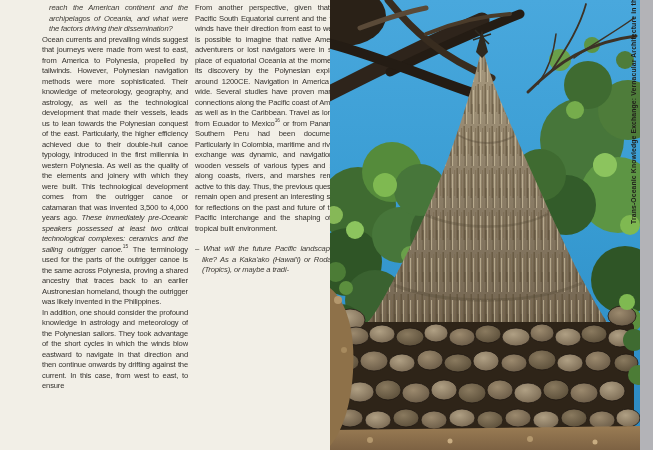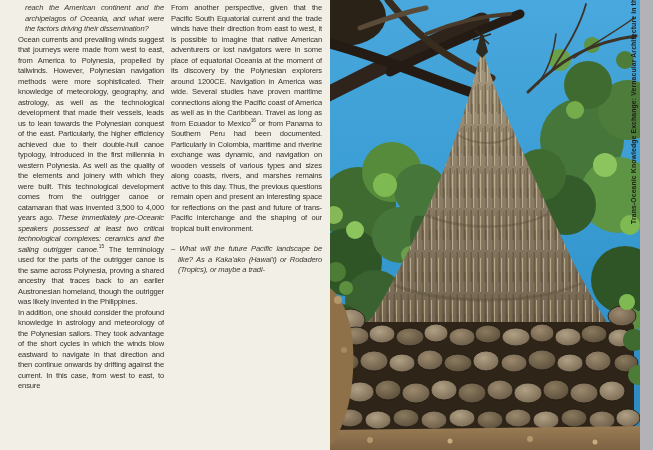--- a/index.html
+++ b/index.html
@@ -5,21 +5,21 @@
   html,body{margin:0;padding:0;background:#888;}
   #page{
     position:relative;width:653px;height:450px;overflow:hidden;
     background:#f2efe7;
     font-family:"Liberation Sans",sans-serif;
   }
   
   .col{
     position:absolute;top:3px;bottom:0;overflow:hidden;
     font-size:7.6px;line-height:10.5px;letter-spacing:-0.15px;
-    color:#35322e;text-align:justify;
+    color:#35322e;text-align:justify;margin-left:24px;
   }
   #col1{left:18px;width:146px;}
   #col2{left:171px;width:151px;}
   .col p{margin:0;}
   .col p.question{margin:10px 0 0 0;padding-left:7px;text-indent:-7px;font-style:italic;color:#3d3a35;}
   .col p.question-cont{margin:0 0 0 0;padding-left:7px;font-style:italic;color:#3d3a35;}
   .col p.body{margin:0;}
   .col em{font-style:italic;}
   .col sup{font-size:4.8px;letter-spacing:0;line-height:0;vertical-align:4px;font-style:normal;}
   

